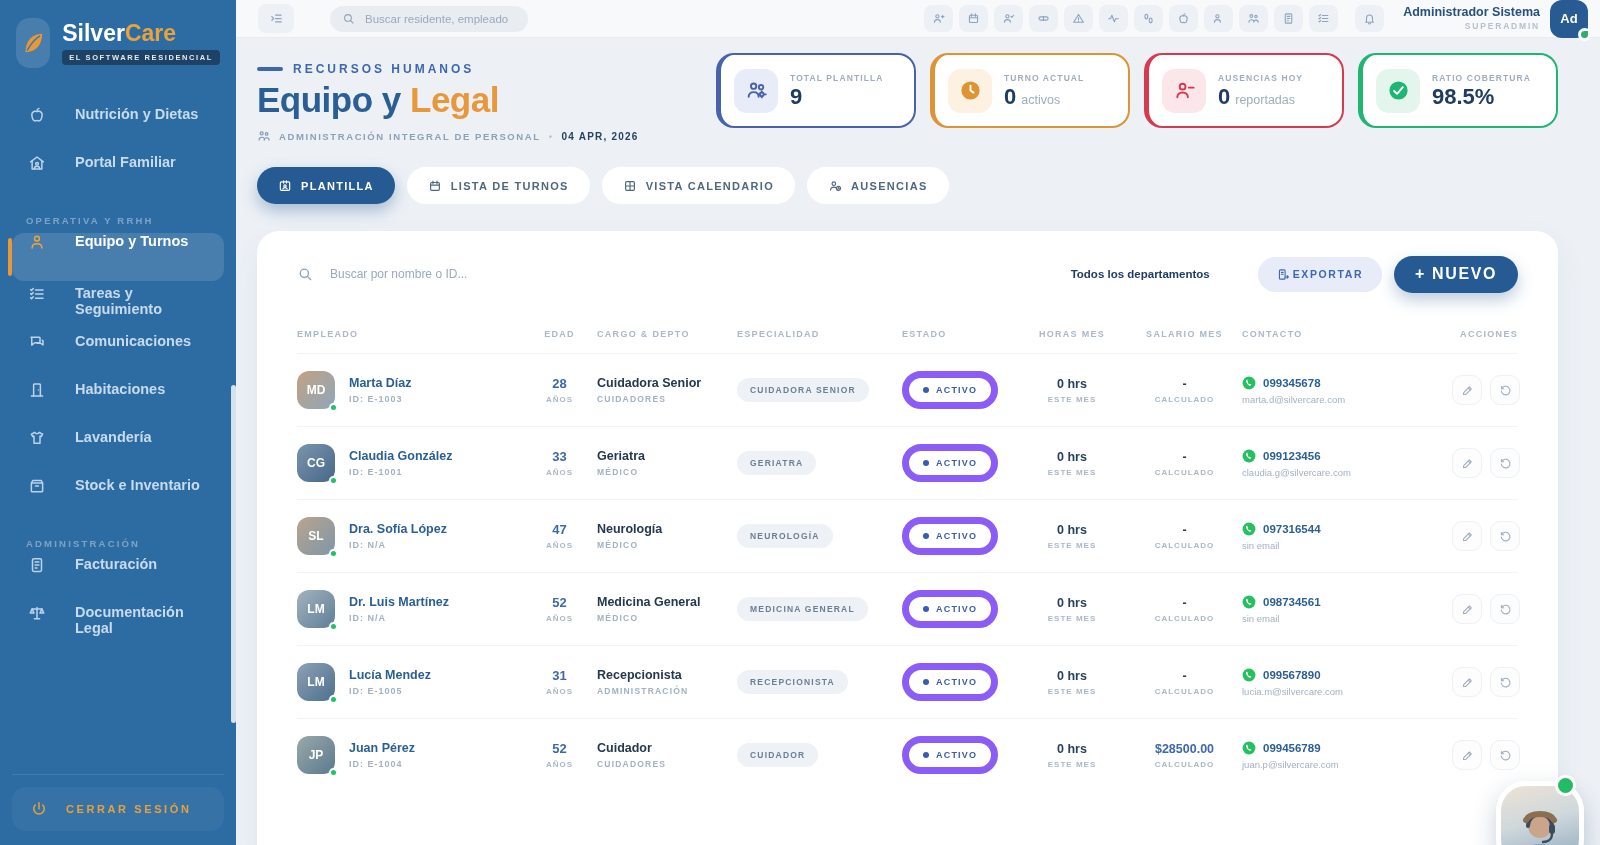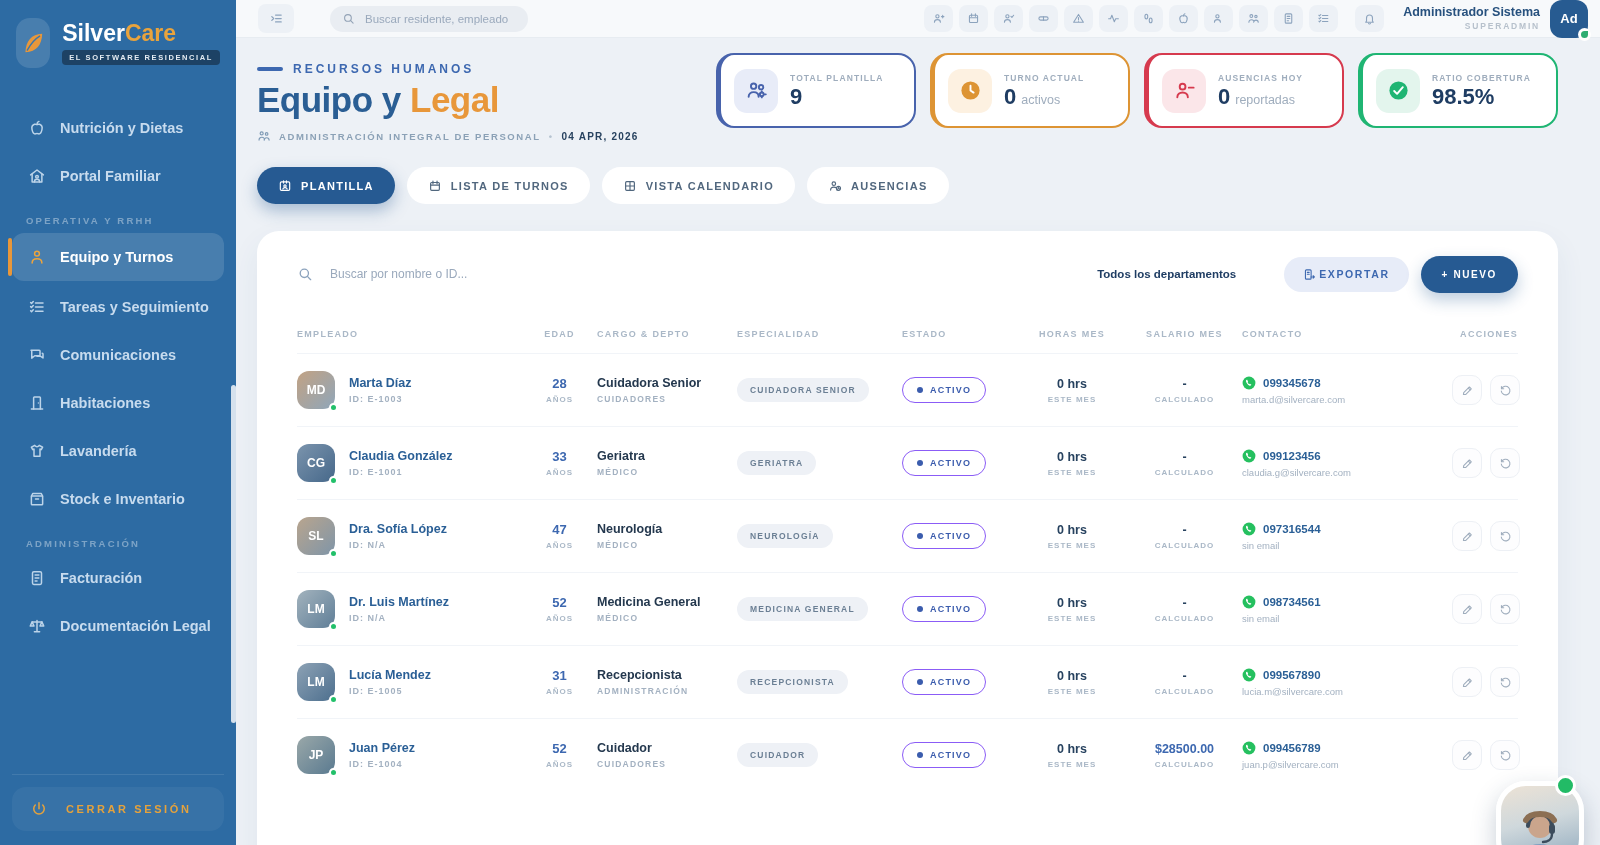--- a/index.html
+++ b/index.html
@@ -27,21 +27,21 @@
   }
   .logo-badge svg { width:26px; height:26px; }
   .brand-line { font-size:23px; font-weight:bold; color:#fff; line-height:1.05; }
   .brand-care { color:#e8a33d;margin-top:7px; }
   .brand-tag {
     font-size:7.5px; font-weight:bold; letter-spacing:1.6px; background:#1d4265; color:#e4ebf2;
     padding:3px 7px; border-radius:4px; display:inline-block; margin-top:4px; white-space:nowrap;
   }
   .nav { flex:1; padding:26px 10px 0 10px; }
   .nav-item {
-    display:flex; align-items:center; gap:14px; height:44px; padding:0 12px 0 16px;
+    display:flex; align-items:flex-start; gap:29px; height:44px; padding:0 12px 0 16px;
     border-radius:12px; margin:4px 2px; font-size:14.5px; font-weight:bold; color:#c7dbee;
     cursor:pointer; position:relative;
   }
   .nav-icon { color:#bcd4e9; }
   .nav-icon svg { width:18px; height:18px; }
   .nav-item.active { background:rgba(255,255,255,.13); color:#fff; height:48px; }
   .nav-item.active::before {
     content:""; position:absolute; left:-4px; top:5px; bottom:5px; width:4px;
     border-radius:4px; background:#e8973a;
   }
@@ -145,21 +145,21 @@
   .t-search input::placeholder { color:#9aa9bc; }
   .dept-filter { margin-left:auto; font-size:11.5px; font-weight:bold; color:#1f3d63; cursor:pointer; }
   .export-btn {
     margin-left:48px; display:flex; align-items:center; gap:3px; height:35px; padding:0 19px;
     border-radius:999px; background:#e7ecf8; color:#3d68b0; font-size:10.5px; font-weight:bold;
     letter-spacing:1.6px; border:none; cursor:pointer;
   }
   .export-btn svg { width:13px; height:13px; }
   .new-btn {
     margin-left:12px; height:37px; padding:0 21px; border-radius:999px; background:#265a92;
-    color:#fff; font-size:10px; font-weight:bold; letter-spacing:1.6px; border:none; cursor:pointer;
+    color:#fff; font-size:16px; font-weight:bold; letter-spacing:1.6px; border:none; cursor:pointer;
     box-shadow:0 7px 16px rgba(38,90,146,.3);
   }
 
   .t-head, .t-row {
     display:grid;
     grid-template-columns:225px 75px 140px 165px 115px 110px 115px 210px 1fr;
     align-items:center;
   }
   .t-head { margin-top:36px; padding-bottom:14px; }
   .t-col { font-size:9px; font-weight:bold; letter-spacing:1.3px; color:#aab8c7; }
@@ -184,21 +184,21 @@
   .age-cell, .hours-cell, .salary-cell { text-align:center; }
   .age-val { font-size:13px; font-weight:bold; color:#3d68b0; }
   .age-unit, .sub-label { font-size:8px; letter-spacing:1px; color:#aab8c7; font-weight:bold; margin-top:4px; }
   .role-name { font-size:12.5px; font-weight:bold; color:#24384e; }
   .role-dept { font-size:8.5px; font-weight:bold; letter-spacing:1.2px; color:#a3b1c1; margin-top:4px; }
   .spec-pill {
     display:inline-block; background:#eef1f6; border-radius:999px; padding:7px 13px;
     font-size:8.5px; font-weight:bold; letter-spacing:1.2px; color:#6b7f94;
   }
   .status-pill {
-    display:inline-flex; align-items:center; gap:7px; border:1px solid #8b5cf6; border-radius:999px;
+    display:inline-flex; align-items:center; gap:7px; border:7px solid #8b5cf6; border-radius:999px;
     padding:7px 14px; font-size:9px; font-weight:bold; letter-spacing:1.2px; color:#3b5cad; background:#fff;
   }
   .status-pill::before { content:""; width:6px; height:6px; border-radius:50%; background:#3b5cad; }
   .big-val { font-size:12.5px; font-weight:bold; color:#27425f; }
   .salary-val.highlight { color:#3d68b0; }
   .contact-phone { display:flex; align-items:center; gap:7px; font-size:11.5px; font-weight:bold; color:#2a5f96; cursor:pointer; }
   .contact-phone svg { width:14px; height:14px; }
   .contact-email { font-size:9.5px; color:#a3b1c1; margin-top:4px; }
   .actions-cell { display:flex; gap:8px; justify-content:flex-end; }
   .action-btn {

